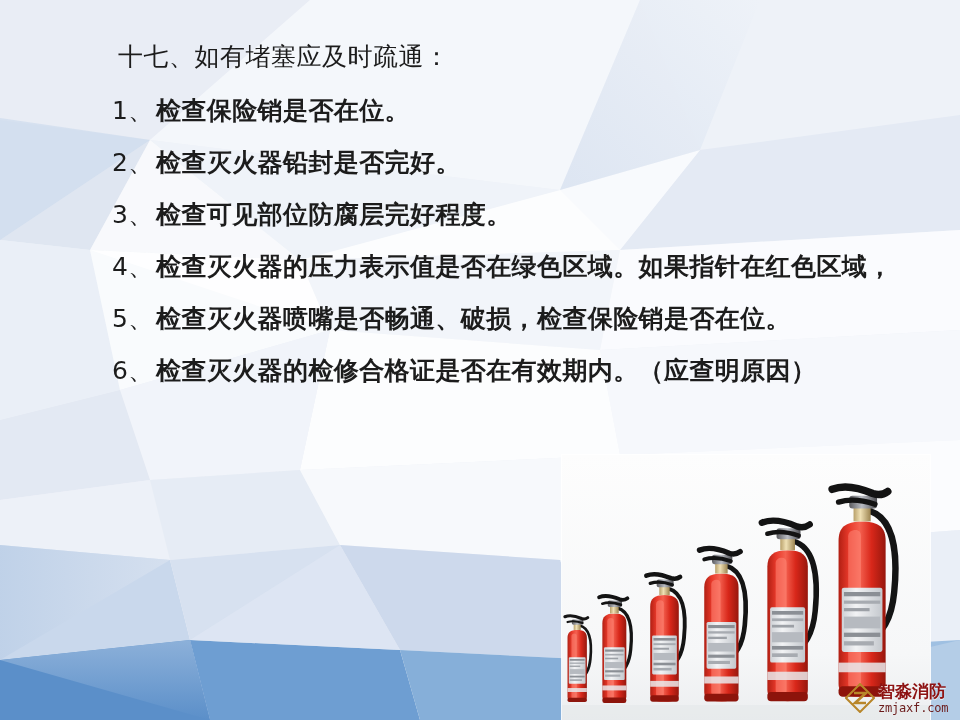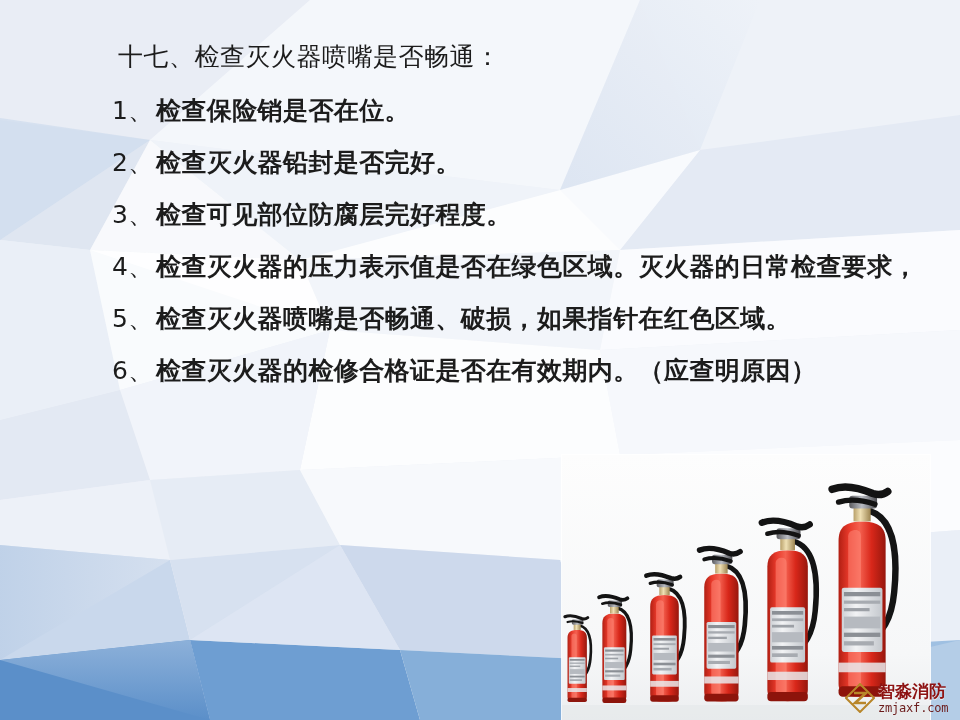--- a/index.html
+++ b/index.html
@@ -192,47 +192,47 @@
     <polygon points="620,720 960,640 960,720" fill="#b9d0e9" opacity="0.8"></polygon>
     <polygon points="300,260 330,330 90,250" fill="#ffffff" opacity="0.75"></polygon>
     <polygon points="150,140 300,260 90,250" fill="#fdfefe" opacity="0.6"></polygon>
     <polygon points="560,190 620,250 300,260" fill="#ffffff" opacity="0.5"></polygon>
   </svg>
 
   <div id="content">
 
     <div class="text-block">
 
-      <div class="heading">十七、检查灭火器喷嘴是否畅通：</div>
+      <div class="heading">十七、如有堵塞应及时疏通：</div>
 
       <ul class="list">
 
         <li class="item">
           <span class="item-num">1、</span>
           <span class="item-text">检查保险销是否在位。</span>
         </li>
 
         <li class="item">
           <span class="item-num">2、</span>
           <span class="item-text">检查灭火器铅封是否完好。</span>
         </li>
 
         <li class="item">
           <span class="item-num">3、</span>
           <span class="item-text">检查可见部位防腐层完好程度。</span>
         </li>
 
         <li class="item">
           <span class="item-num">4、</span>
-          <span class="item-text">检查灭火器的压力表示值是否在绿色区域。灭火器的日常检查要求，</span>
+          <span class="item-text">检查灭火器的压力表示值是否在绿色区域。如果指针在红色区域，</span>
         </li>
 
         <li class="item">
           <span class="item-num">5、</span>
-          <span class="item-text">检查灭火器喷嘴是否畅通、破损，如果指针在红色区域。</span>
+          <span class="item-text">检查灭火器喷嘴是否畅通、破损，检查保险销是否在位。</span>
         </li>
 
         <li class="item">
           <span class="item-num">6、</span>
           <span class="item-text">检查灭火器的检修合格证是否在有效期内。（应查明原因）</span>
         </li>
 
       </ul>
     </div>
 

